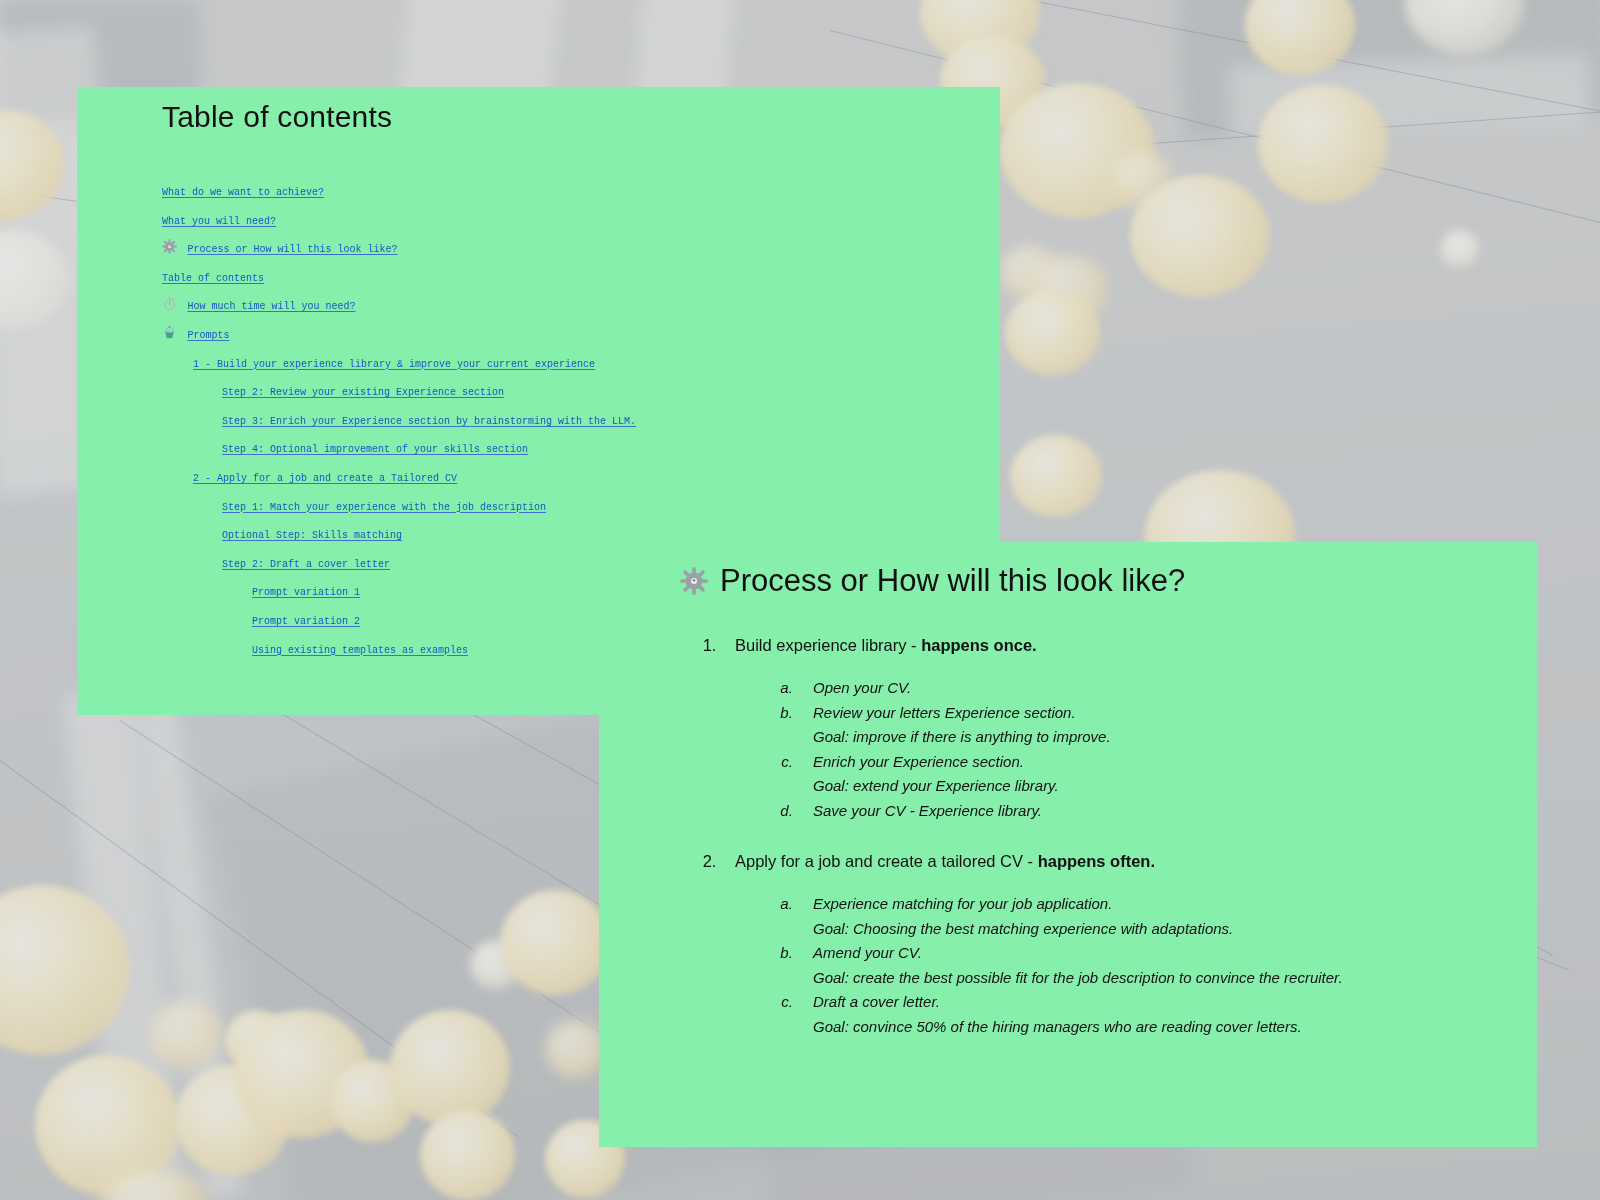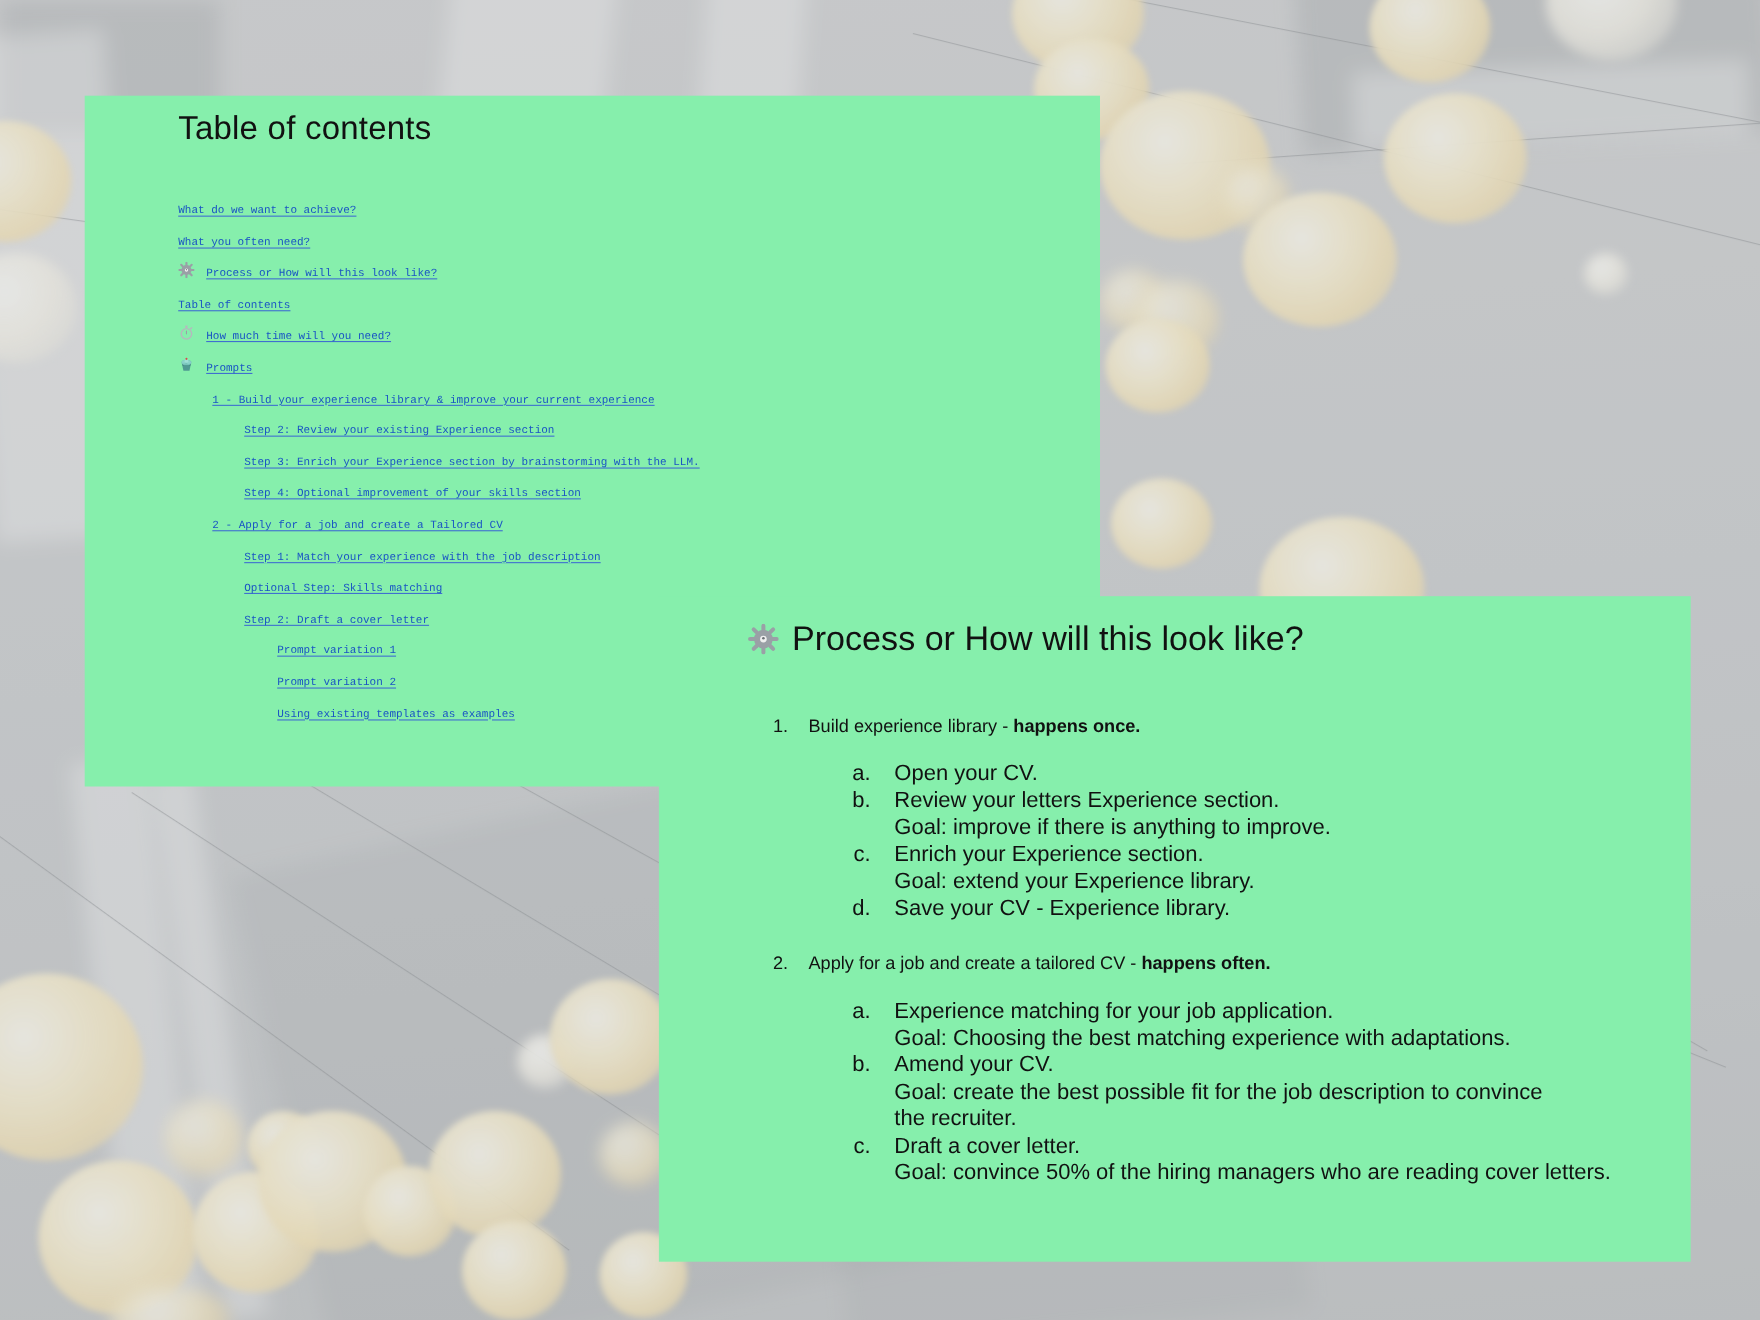--- a/index.html
+++ b/index.html
@@ -144,41 +144,42 @@
     font-size: 31px;
     color: #111111;
     white-space: nowrap;
     display: flex;
     align-items: center;
     gap: 12px;
   }
   #slide-process .proc-body {
     position: absolute;
     left: 0;
-    top: 106px;
+    top: 91px;
     right: 0;
   }
   ol.lvl-num {
     margin: 0;
     padding-left: 122px;
     list-style-type: decimal;
     font-size: 16.5px;
     color: #111111;
   }
   ol.lvl-num > li {
     padding-left: 14px;
     margin-bottom: 5px;
     line-height: 24px;
   }
   ol.lvl-alpha {
     margin: 19px 0 0 0;
     padding-left: 62px;
     list-style-type: lower-alpha;
-    font-size: 20px;
+    font-size: 15px;
     color: #111111;
+    font-style: italic;
   }
   ol.lvl-alpha > li {
     padding-left: 16px;
     line-height: 24.5px;
   }
   .goal { display: block; }
   .bold { font-weight: bold; }
 </style>
 </head>
 <body>
@@ -253,21 +254,21 @@
 
     <div class="toc-title">Table of contents</div>
 
     <div class="toc-list">
 
       <div class="toc-row lvl1">
         <a class="toc-link">What do we want to achieve?</a>
       </div>
 
       <div class="toc-row lvl1">
-        <a class="toc-link">What you often need?</a>
+        <a class="toc-link">What you will need?</a>
       </div>
 
       <div class="toc-row lvl1">
         <span class="ico">
           <svg viewBox="0 0 24 24" width="15" height="15">
             <g fill="#9aa0a6">
               <circle cx="12" cy="12" r="7.3"></circle>
               <g stroke="#9aa0a6" stroke-width="3.1" stroke-linecap="round">
                 <line x1="12" y1="1.6" x2="12" y2="5"></line>
                 <line x1="12" y1="19" x2="12" y2="22.4"></line>

